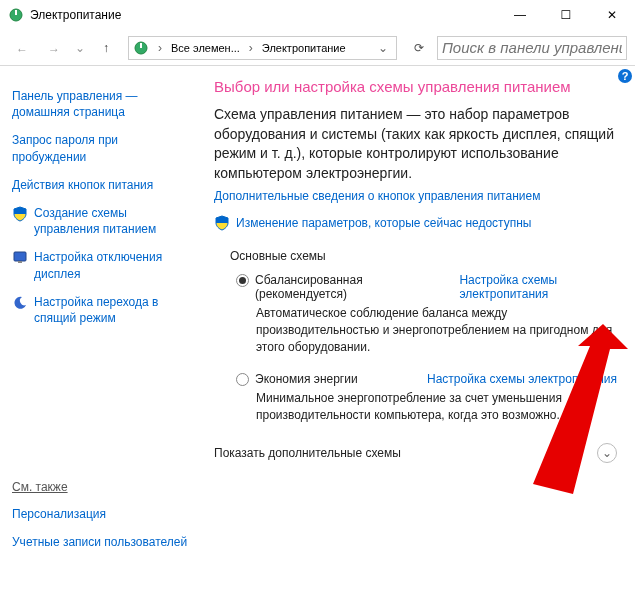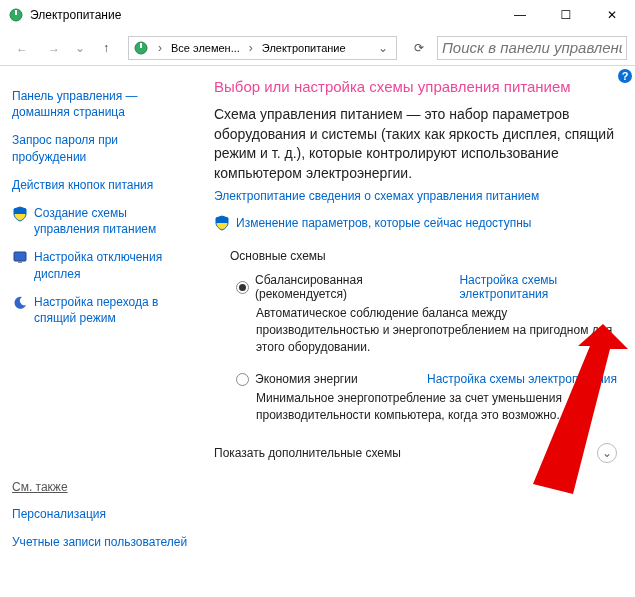--- a/index.html
+++ b/index.html
@@ -29,21 +29,21 @@
     .side-also { color: #555; font-size: 12px; margin: 12px 4px 6px; text-decoration: underline; }
     .main { flex: 1; padding: 12px 18px 12px 14px; position: relative; overflow: visible; }
     .help-icon { position: absolute; top: 2px; right: 2px; width: 16px; height: 16px; }
     h1 { color: #ec4899; font-size: 15px; font-weight: 400; margin-bottom: 10px; }
     .desc { font-size: 14px; color: #222; line-height: 1.4; margin-bottom: 6px; }
     .inline-link { color: #0066cc; cursor: pointer; }
     .change-row { margin-top: 12px; display: flex; align-items: center; gap: 6px; }
     .shield { width: 16px; height: 16px; }
     .section-label { font-size: 12px; color: #222; margin-top: 18px; margin-bottom: 10px; margin-left: 16px; }
     .plan { margin-left: 22px; margin-bottom: 16px; font-size: 12px; }
-    .plan-head { display: flex; align-items: center; gap: 6px; }
+    .plan-head { display: flex; align-items: flex-start; gap: 6px; }
     .radio { width: 13px; height: 13px; border: 1px solid #888; border-radius: 50%; position: relative; flex-shrink: 0; margin-top: 1px; }
     .radio.checked:after { content:""; position:absolute; width:7px; height:7px; background:#333; border-radius:50%; top:2px; left:2px; }
     .plan-name { color: #222; }
     .plan-rec { color: #222; }
     .plan-config { color: #0066cc; margin-left: auto; padding-left: 30px; cursor: pointer; }
     .plan-desc { color: #222; line-height: 1.4; margin-top: 4px; margin-left: 20px; }
     .expand-row { display: flex; align-items: center; margin-top: 20px; font-size: 12px; }
     .expand-row .lbl { color: #222; }
     .expand-btn { margin-left: auto; width: 20px; height: 20px; border: 1px solid #bbb; border-radius: 50%; display: flex; align-items: center; justify-content: center; color: #666; }
     .arrow-annotation { position: absolute; left: 318px; top: 258px; pointer-events: none; }
@@ -134,21 +134,21 @@
   <div class="main">
     <span class="help-icon">
       <svg viewBox="0 0 16 16">
           <circle cx="8" cy="8" r="7" fill="#0b6fd6"></circle>
           <text x="8" y="12" text-anchor="middle" fill="#fff" font-size="11" font-weight="bold">?</text>
         </svg>
     </span>
 
     <h1>Выбор или настройка схемы управления питанием</h1>
     <p class="desc">Схема управления питанием — это набор параметров оборудования и системы (таких как яркость дисплея, спящий режим и т. д.), которые контролируют использование компьютером электроэнергии.</p>
-    <span class="inline-link">Электропитание сведения о схемах управления питанием</span>
+    <span class="inline-link">Дополнительные сведения о кнопок управления питанием</span>
 
     <div class="change-row">
       <span class="shield"><svg viewBox="0 0 16 16">
             <path d="M8 1 L14 3 L14 8 C14 11 11 14 8 15 C5 14 2 11 2 8 L2 3 Z" fill="#fd3" stroke="#06c" stroke-width="1"></path>
             <path d="M8 1 L14 3 L14 8 L8 8 Z M8 8 L2 8 L2 3 L8 1 Z" fill="#06c"></path>
           </svg></span>
       <span class="inline-link">Изменение параметров, которые сейчас недоступны</span>
     </div>
 
     <div class="section-label">Основные схемы</div>

